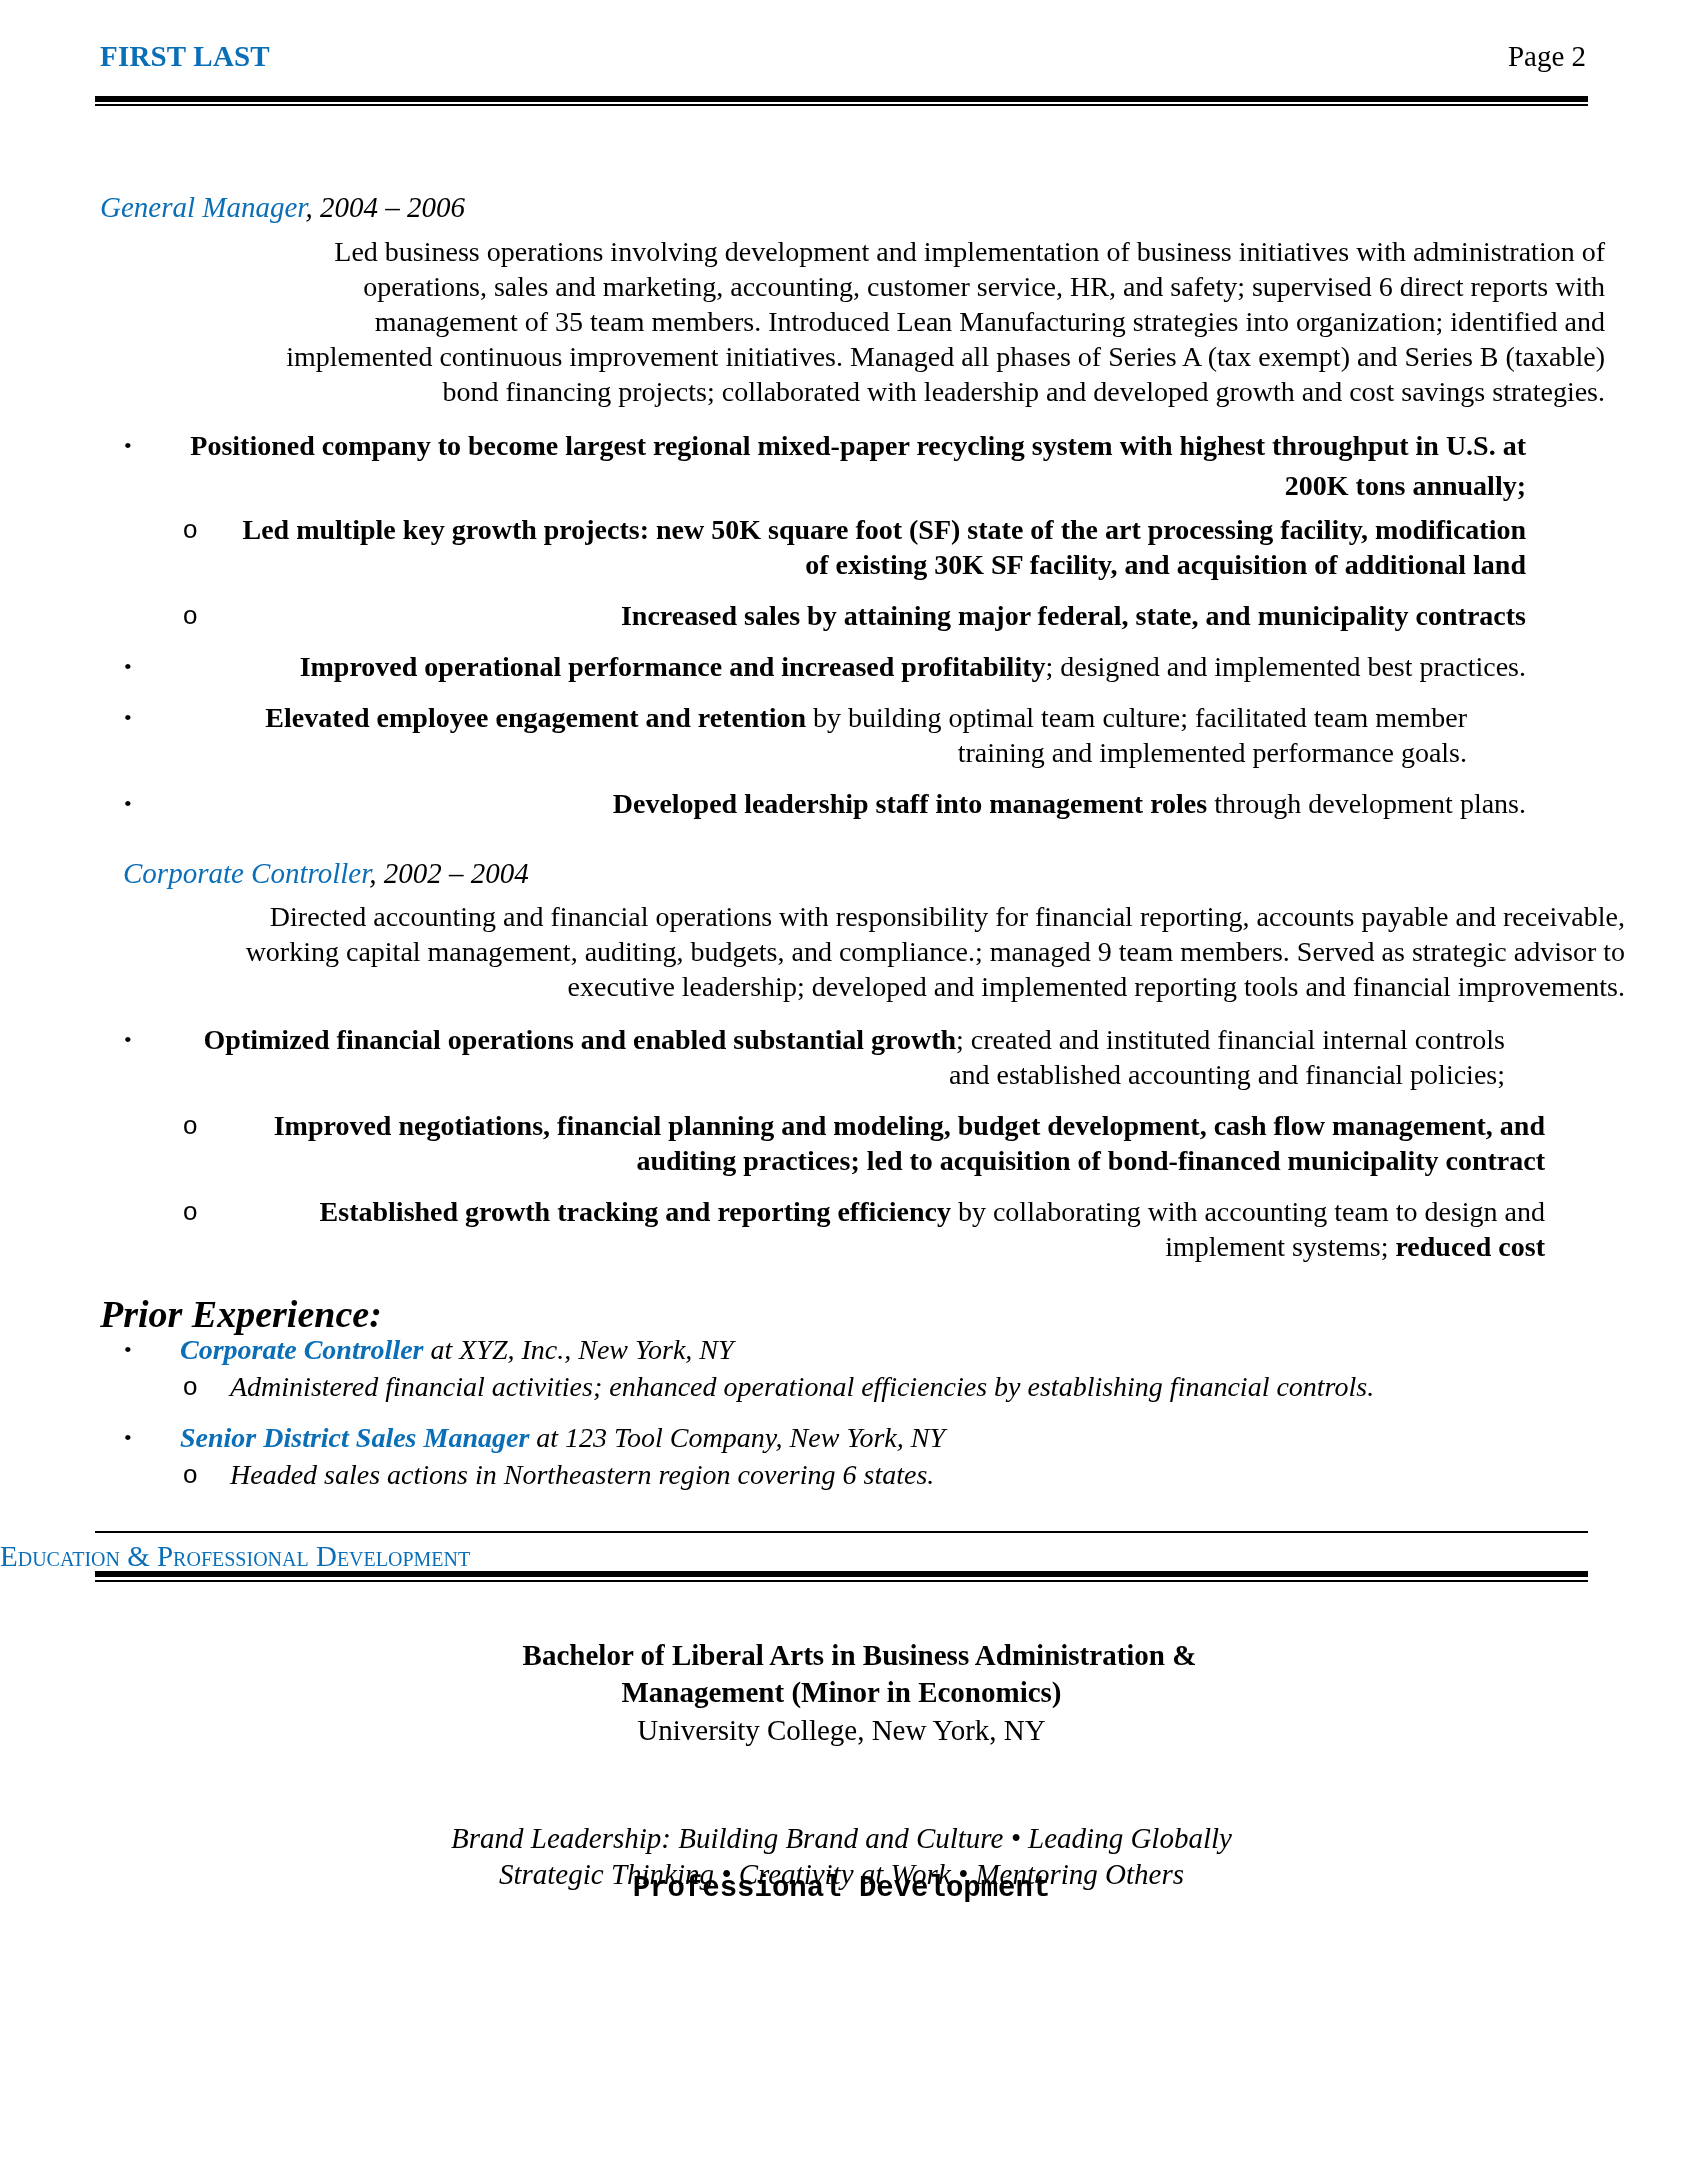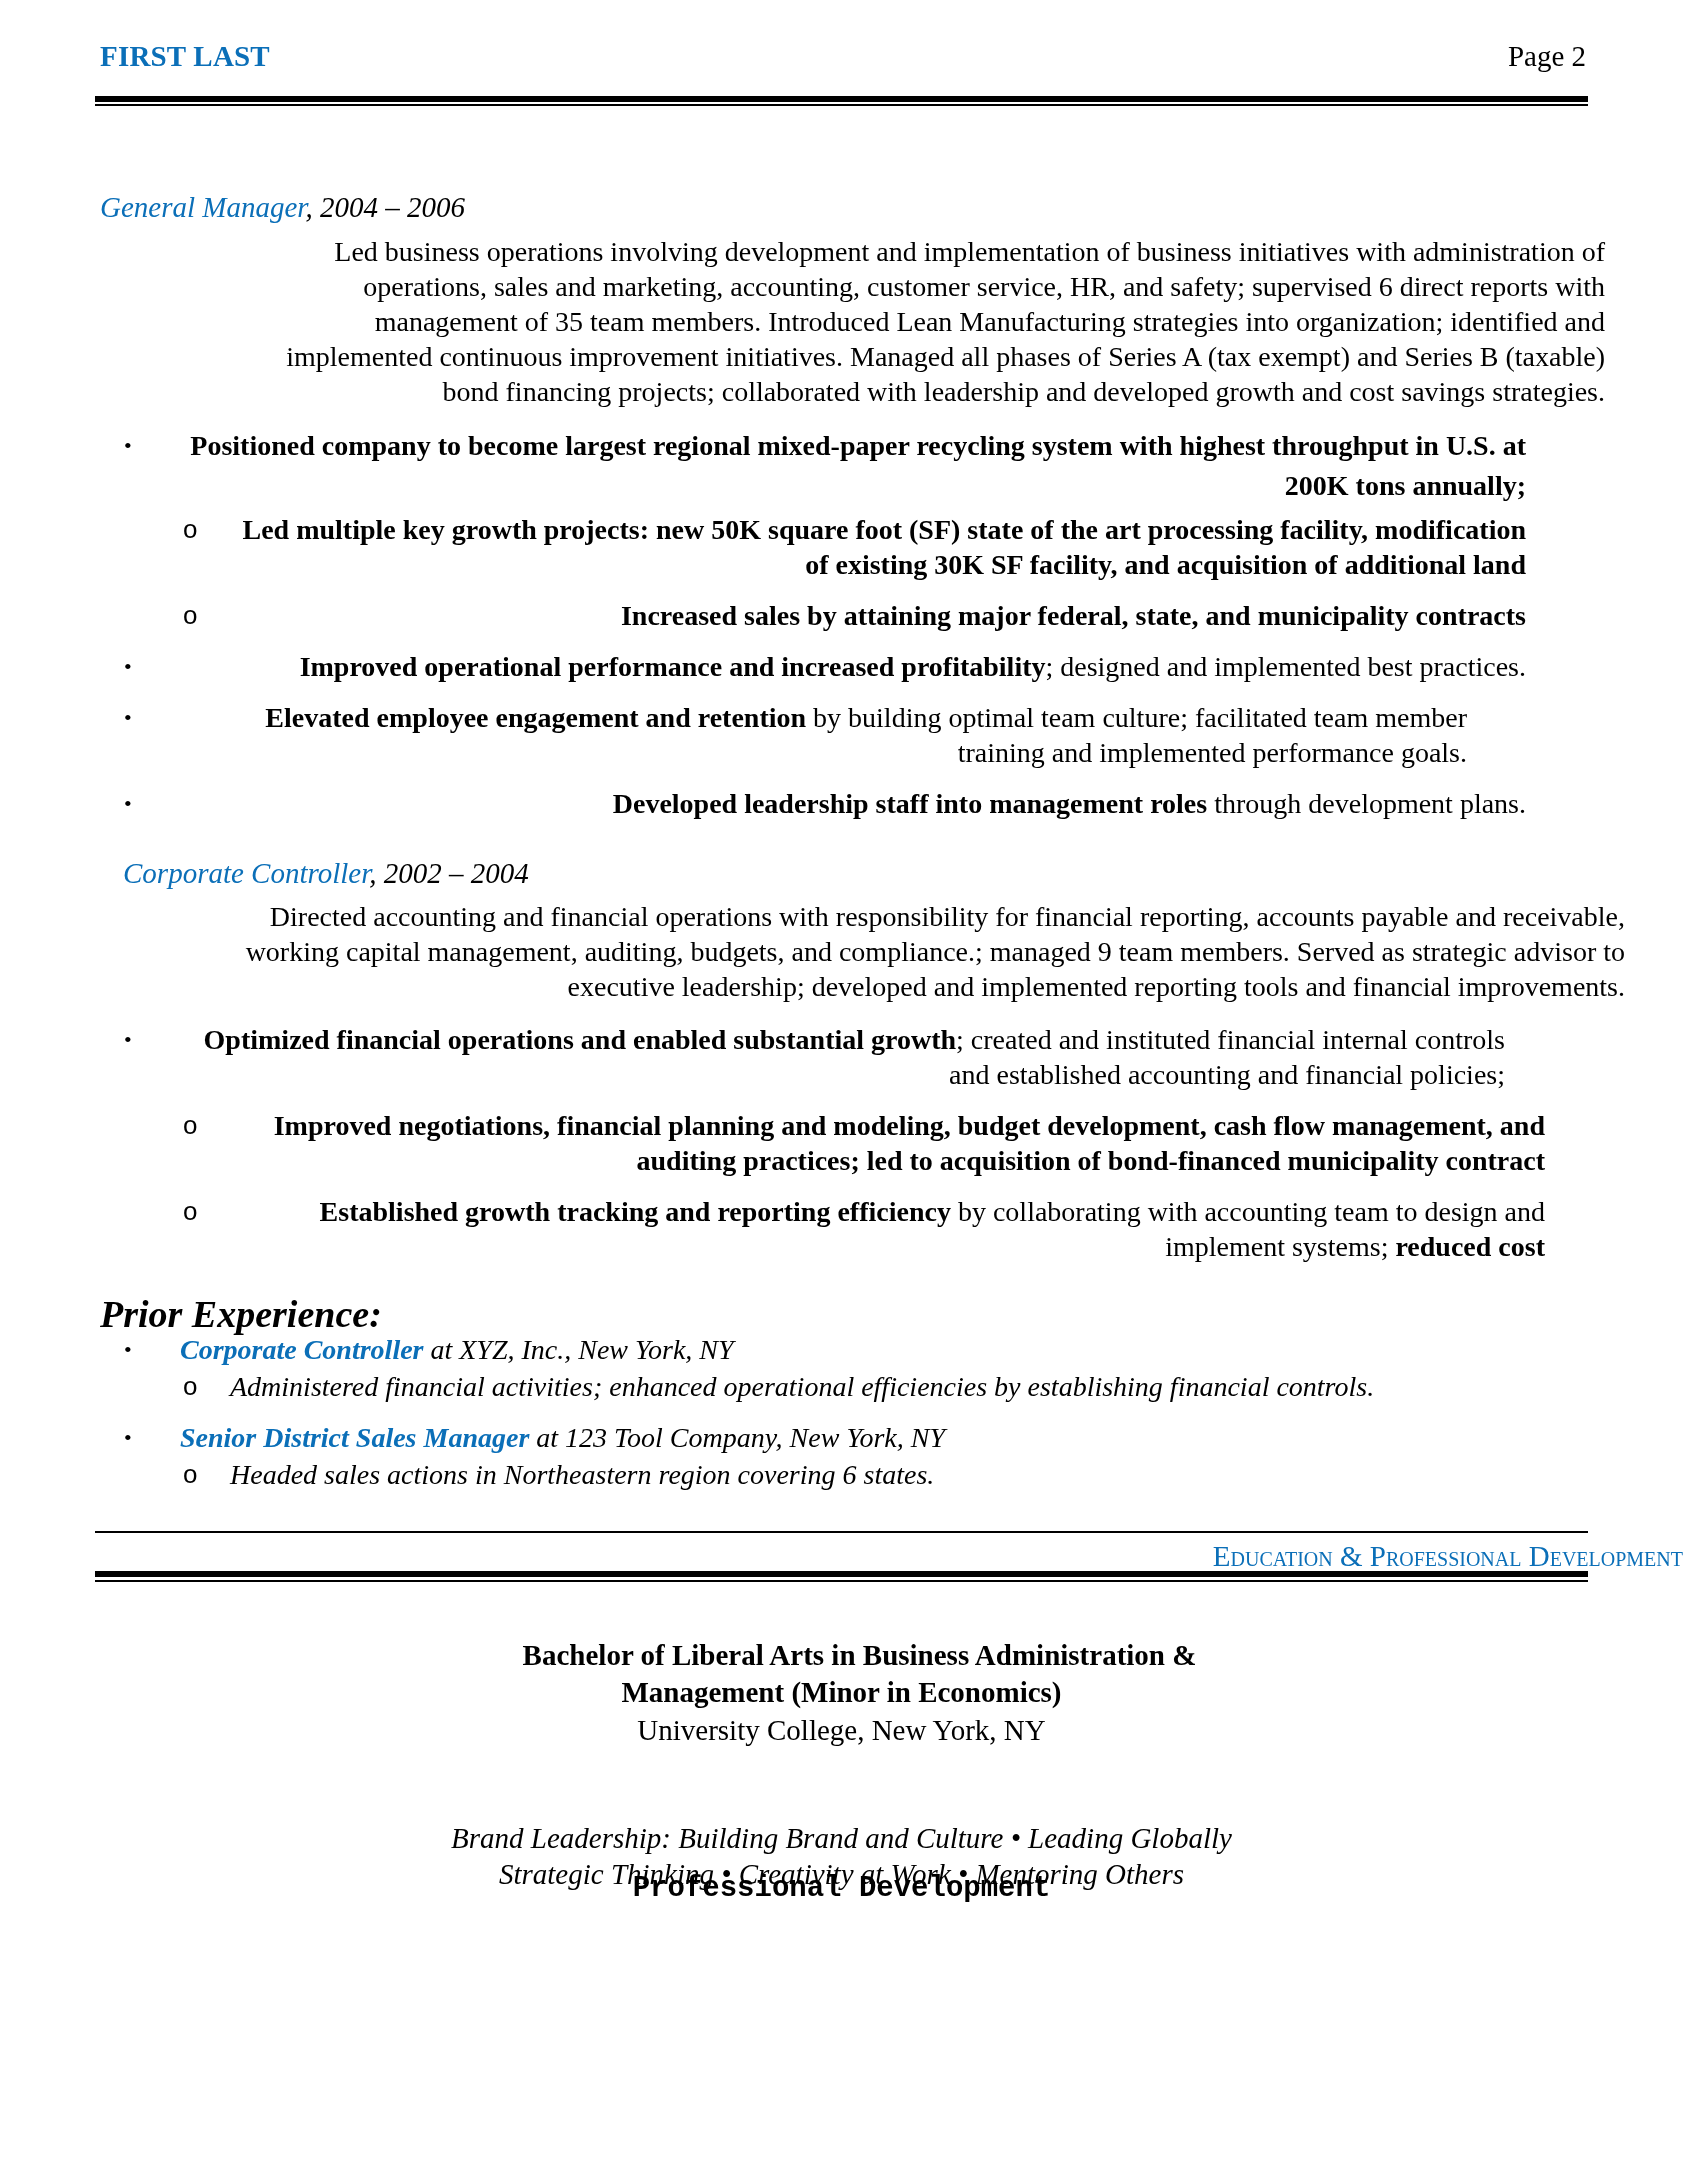--- a/index.html
+++ b/index.html
@@ -23,21 +23,21 @@
   .job-title .t { color: #0b6fb8; }
 
   ul.lvl1 { list-style: none; margin: 0; padding: 0; }
   ul.lvl1 > li { position: relative; padding-left: 80px; }
   ul.lvl1 > li > .bul { position: absolute; left: 24px; top: 0; font-size: 22px; }
   ul.lvl2 { list-style: none; margin: 0; padding: 0; }
   ul.lvl2 > li { position: relative; padding-left: 50px; }
   ul.lvl2 > li > .bul { position: absolute; left: 3px; top: 0; font-family: "Liberation Sans", sans-serif; font-size: 26px; }
 
   .section-title {
-    position: absolute; left: 0; width: 1683px; text-align: right;
+    position: absolute; left: 0; width: 1683px; text-align: left;
     color: #0b6fb8; font-size: 29px; font-variant: small-caps;
   }
   .center { position: absolute; left: 0; width: 1683px; text-align: center; font-size: 29px; line-height: 38px; }
   b { font-weight: bold; }
 </style>
 </head>
 <body>
 
 <div class="page">
 

